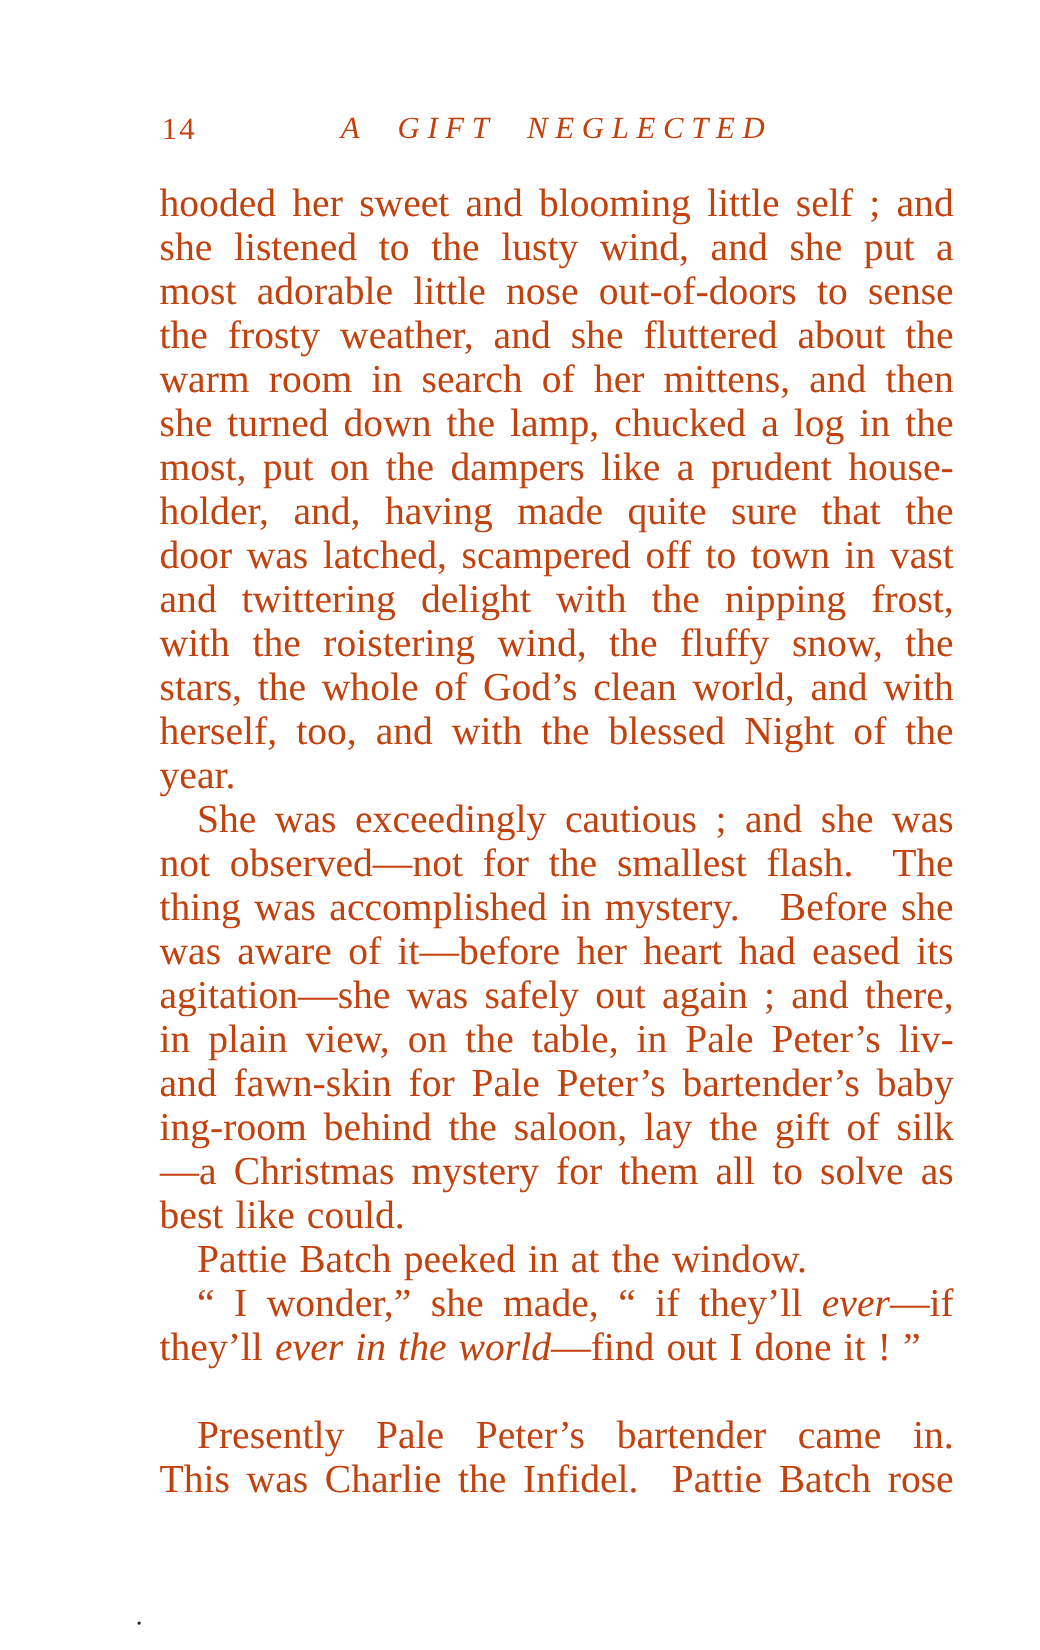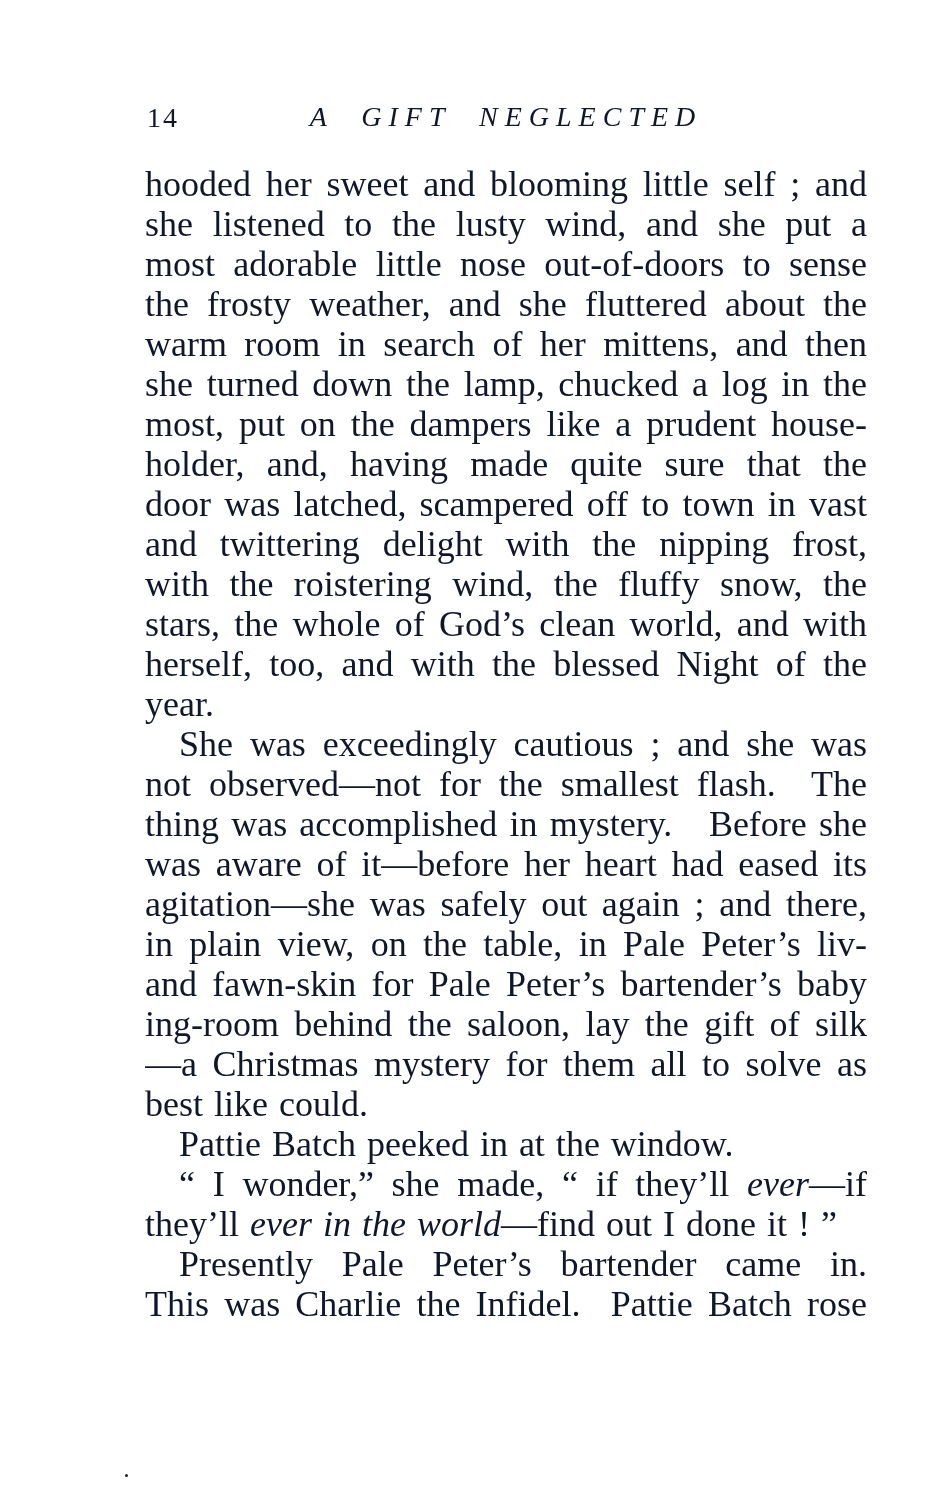--- a/index.html
+++ b/index.html
@@ -38,21 +38,21 @@
     display: block;
     text-align: center;
     font-style: italic;
     font-size: 28px;
     letter-spacing: 7px;
     word-spacing: 14px;
     padding-top: 1px;
     white-space: nowrap;
   }
   .paragraph { margin: 0; }
-  .paragraph.section-break { }
+  .paragraph.section-break { margin-top: 40px; }
   .line {
     font-size: 36px;
     line-height: 40px;
     height: 40px;
     text-align: justify;
     text-align-last: justify;
     -moz-text-align-last: justify;
     white-space: pre-wrap;
     word-spacing: 2px;
     overflow: hidden;
@@ -66,21 +66,21 @@
     position: absolute;
     background: #222222;
     border-radius: 50%;
     width: 3px;
     height: 3px;
   }
 </style>
 </head>
 <body>
 
-<div class="page" style="background: rgb(255, 255, 255); color: #0f172a;">
+<div class="page" style="background: rgb(255, 255, 255); color: #c2410c;">
   <div class="text-block">
     <div class="running-header">
       <span class="page-number">14</span>
       <span class="running-title">A GIFT NEGLECTED</span>
     </div>
     <div class="body-text">
         <div class="paragraph">
           <div class="line"><span>hooded her sweet and blooming little self ; and</span></div>
           <div class="line"><span>she listened to the lusty wind, and she put a</span></div>
           <div class="line"><span>most adorable little nose out-of-doors to sense</span></div>

